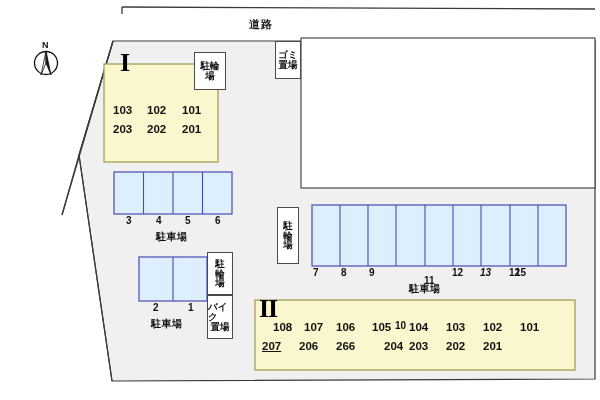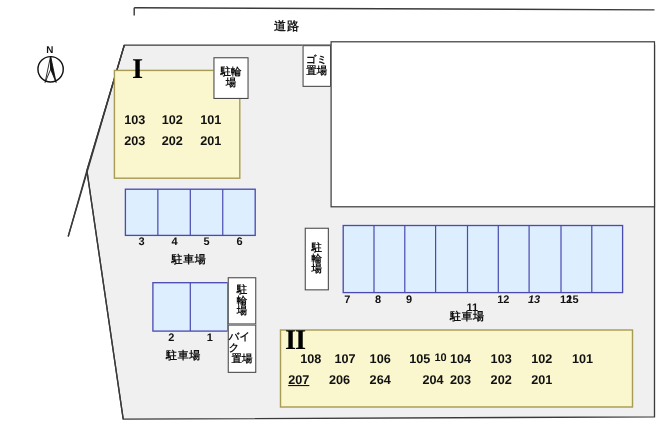--- a/index.html
+++ b/index.html
@@ -120,21 +120,21 @@
 <div class="lbl unit" style="left:304px;top:322px;">107</div>
 <div class="lbl unit" style="left:336px;top:322px;">106</div>
 <div class="lbl unit" style="left:372px;top:322px;">105</div>
 <div class="lbl unit" style="left:409px;top:322px;text-align:right;">104</div>
 <div class="lbl unit" style="left:446px;top:322px;">103</div>
 <div class="lbl unit" style="left:483px;top:322px;">102</div>
 <div class="lbl unit" style="left:520px;top:322px;">101</div>
 
 <div class="lbl unit" style="left:262px;top:341px;text-decoration:underline;">207</div>
 <div class="lbl unit" style="left:299px;top:341px;">206</div>
-<div class="lbl unit" style="left:336px;top:341px;">264</div>
+<div class="lbl unit" style="left:336px;top:341px;">266</div>
 <div class="lbl unit" style="left:372px;top:341px;margin-left:12px;">204</div>
 <div class="lbl unit" style="left:409px;top:341px;">203</div>
 <div class="lbl unit" style="left:446px;top:341px;">202</div>
 <div class="lbl unit" style="left:483px;top:341px;">201</div>
 
 <div class="lbl slotnum" style="left:126px;top:216px;">3</div>
 <div class="lbl slotnum" style="left:156px;top:216px;">4</div>
 <div class="lbl slotnum" style="left:185px;top:216px;">5</div>
 <div class="lbl slotnum" style="left:215px;top:216px;">6</div>
 <div class="lbl lotlabel" style="left:156px;top:232px;">駐車場</div>

